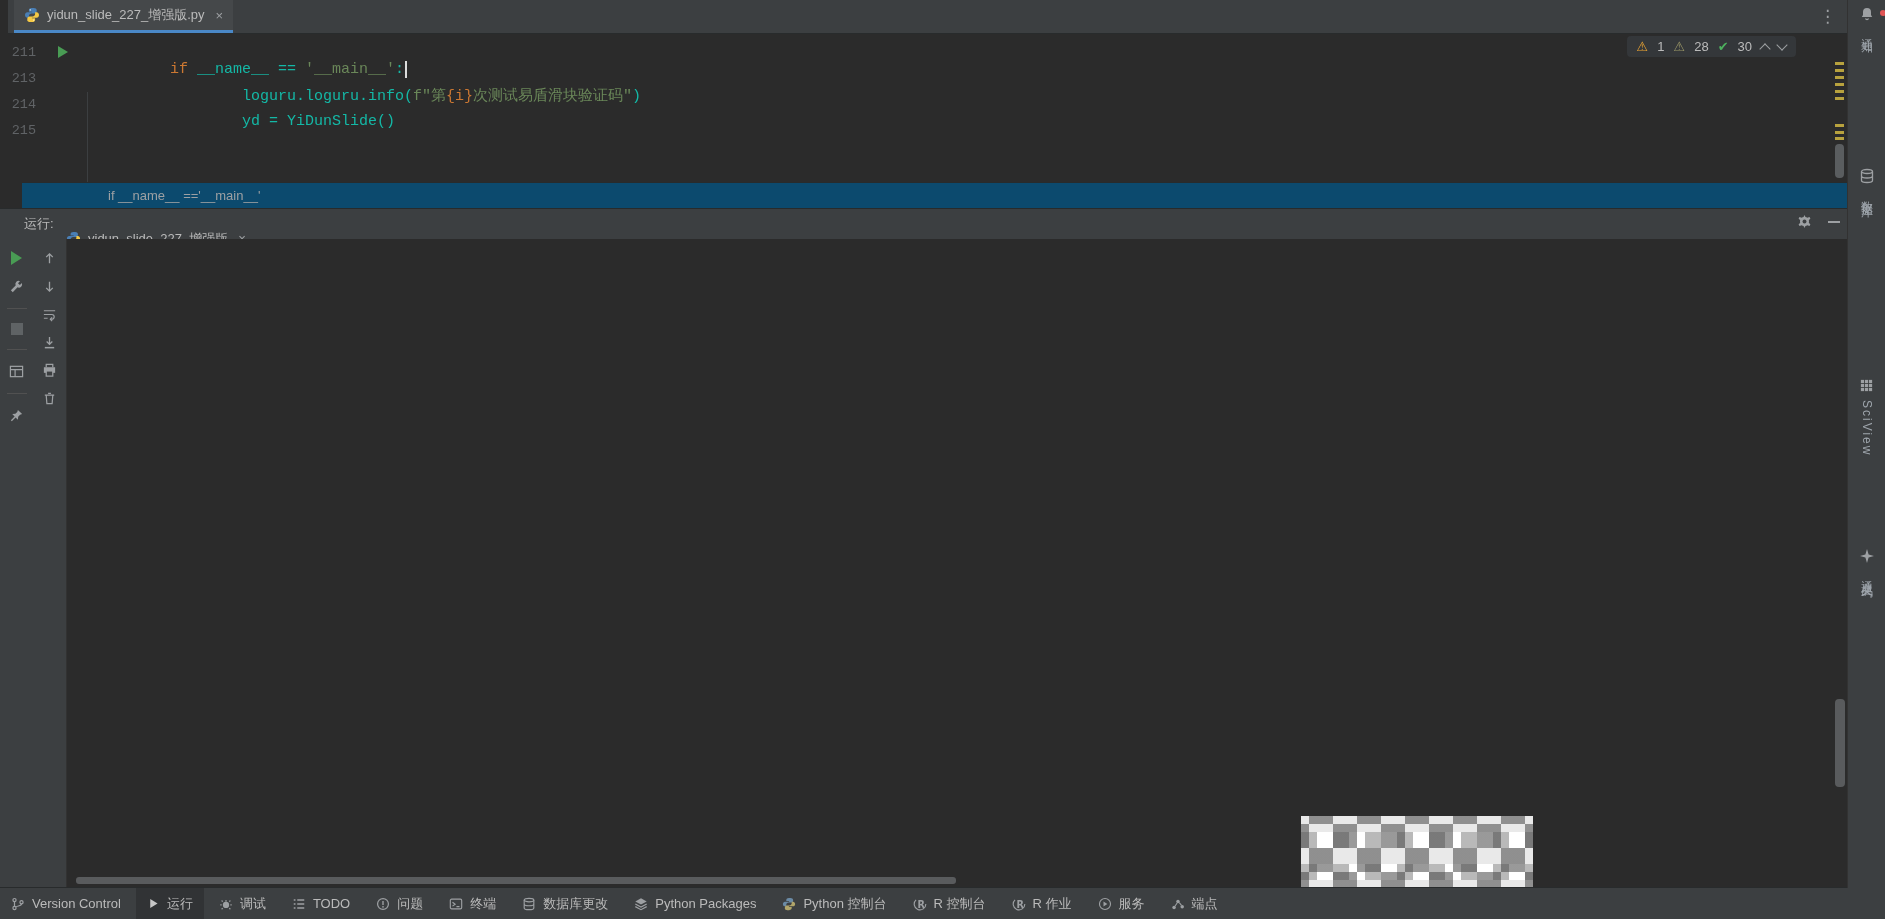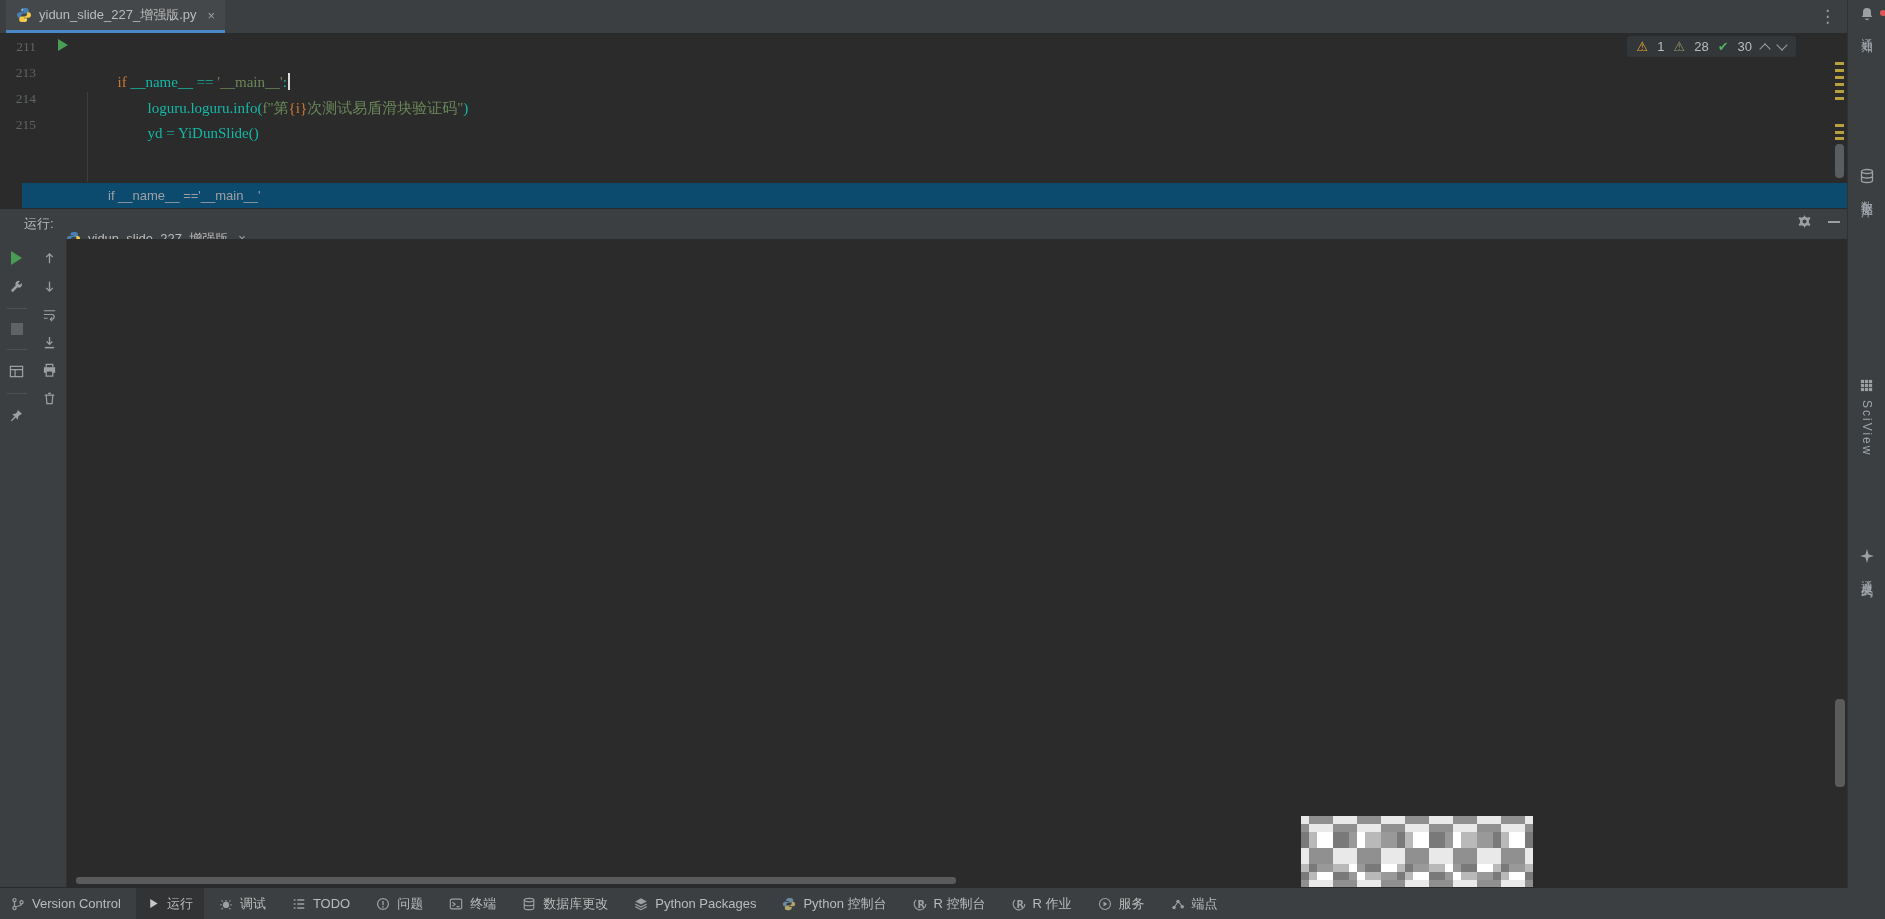--- a/index.html
+++ b/index.html
@@ -1,27 +1,27 @@
 <!DOCTYPE html>
 <html><head>
 <meta charset="utf-8">
 <style>
   html,body{margin:0;padding:0;background:#2b2b2b;width:1885px;height:919px;overflow:hidden;
     font-family:"Liberation Sans",sans-serif;-webkit-font-smoothing:antialiased;}
   .app{position:relative;width:1885px;height:919px;background:#2b2b2b;overflow:hidden;}
   
-  .tabbar{position:absolute;left:0;top:0;right:37px;height:33px;background:#3c3f41;border-bottom:1px solid #282b2c;}
+  .tabbar{position:absolute;left:8px;top:0;right:37px;height:33px;background:#3c3f41;border-bottom:1px solid #282b2c;}
   .ftab{position:absolute;left:6px;top:0;height:30px;display:flex;align-items:center;gap:7px;padding:0 10px;
     background:#45484a;border-bottom:3px solid #4a88c7;color:#bbbbbb;font-size:13px;cursor:default;}
   .ftab .x{color:#9da0a3;font-size:13px;margin-left:4px;}
   .more-dots{position:absolute;right:12px;top:4px;color:#9da0a3;font-size:17px;line-height:24px;font-family:"DejaVu Sans",sans-serif;}
   
   .editor{position:absolute;left:0;top:34px;right:37px;height:148px;background:#2b2b2b;overflow:hidden;}
   .elines{padding-top:5px;}
-  .eline{display:flex;align-items:flex-start;height:26px;font-family:Liberation Serif, serif;font-size:15px;white-space:pre;}
+  .eline{display:flex;align-items:center;height:26px;font-family:Liberation Mono, monospace;font-size:15px;white-space:pre;}
   .lnum{width:36px;text-align:right;color:#606366;font-size:13.5px;padding-right:10px;flex:none;}
   .gic{width:34px;flex:none;display:flex;align-items:center;justify-content:center;}
   .gicon.play{width:0;height:0;border-left:10px solid #499c54;border-top:6px solid transparent;border-bottom:6px solid transparent;}
   .gicon.bulb{width:10px;height:10px;background:#dcb239;border-radius:50%;box-shadow:0 6px 0 -3px #9b9b9b;}
   .code .kw{color:#cc7832;}
   .code .pln{color:#14b8a6;}
   .code .str{color:#6a8759;}
   .code .num{color:#6897bb;}
   .code .builtin{color:#8888c6;}
   .code .brace{color:#cc7832;}

